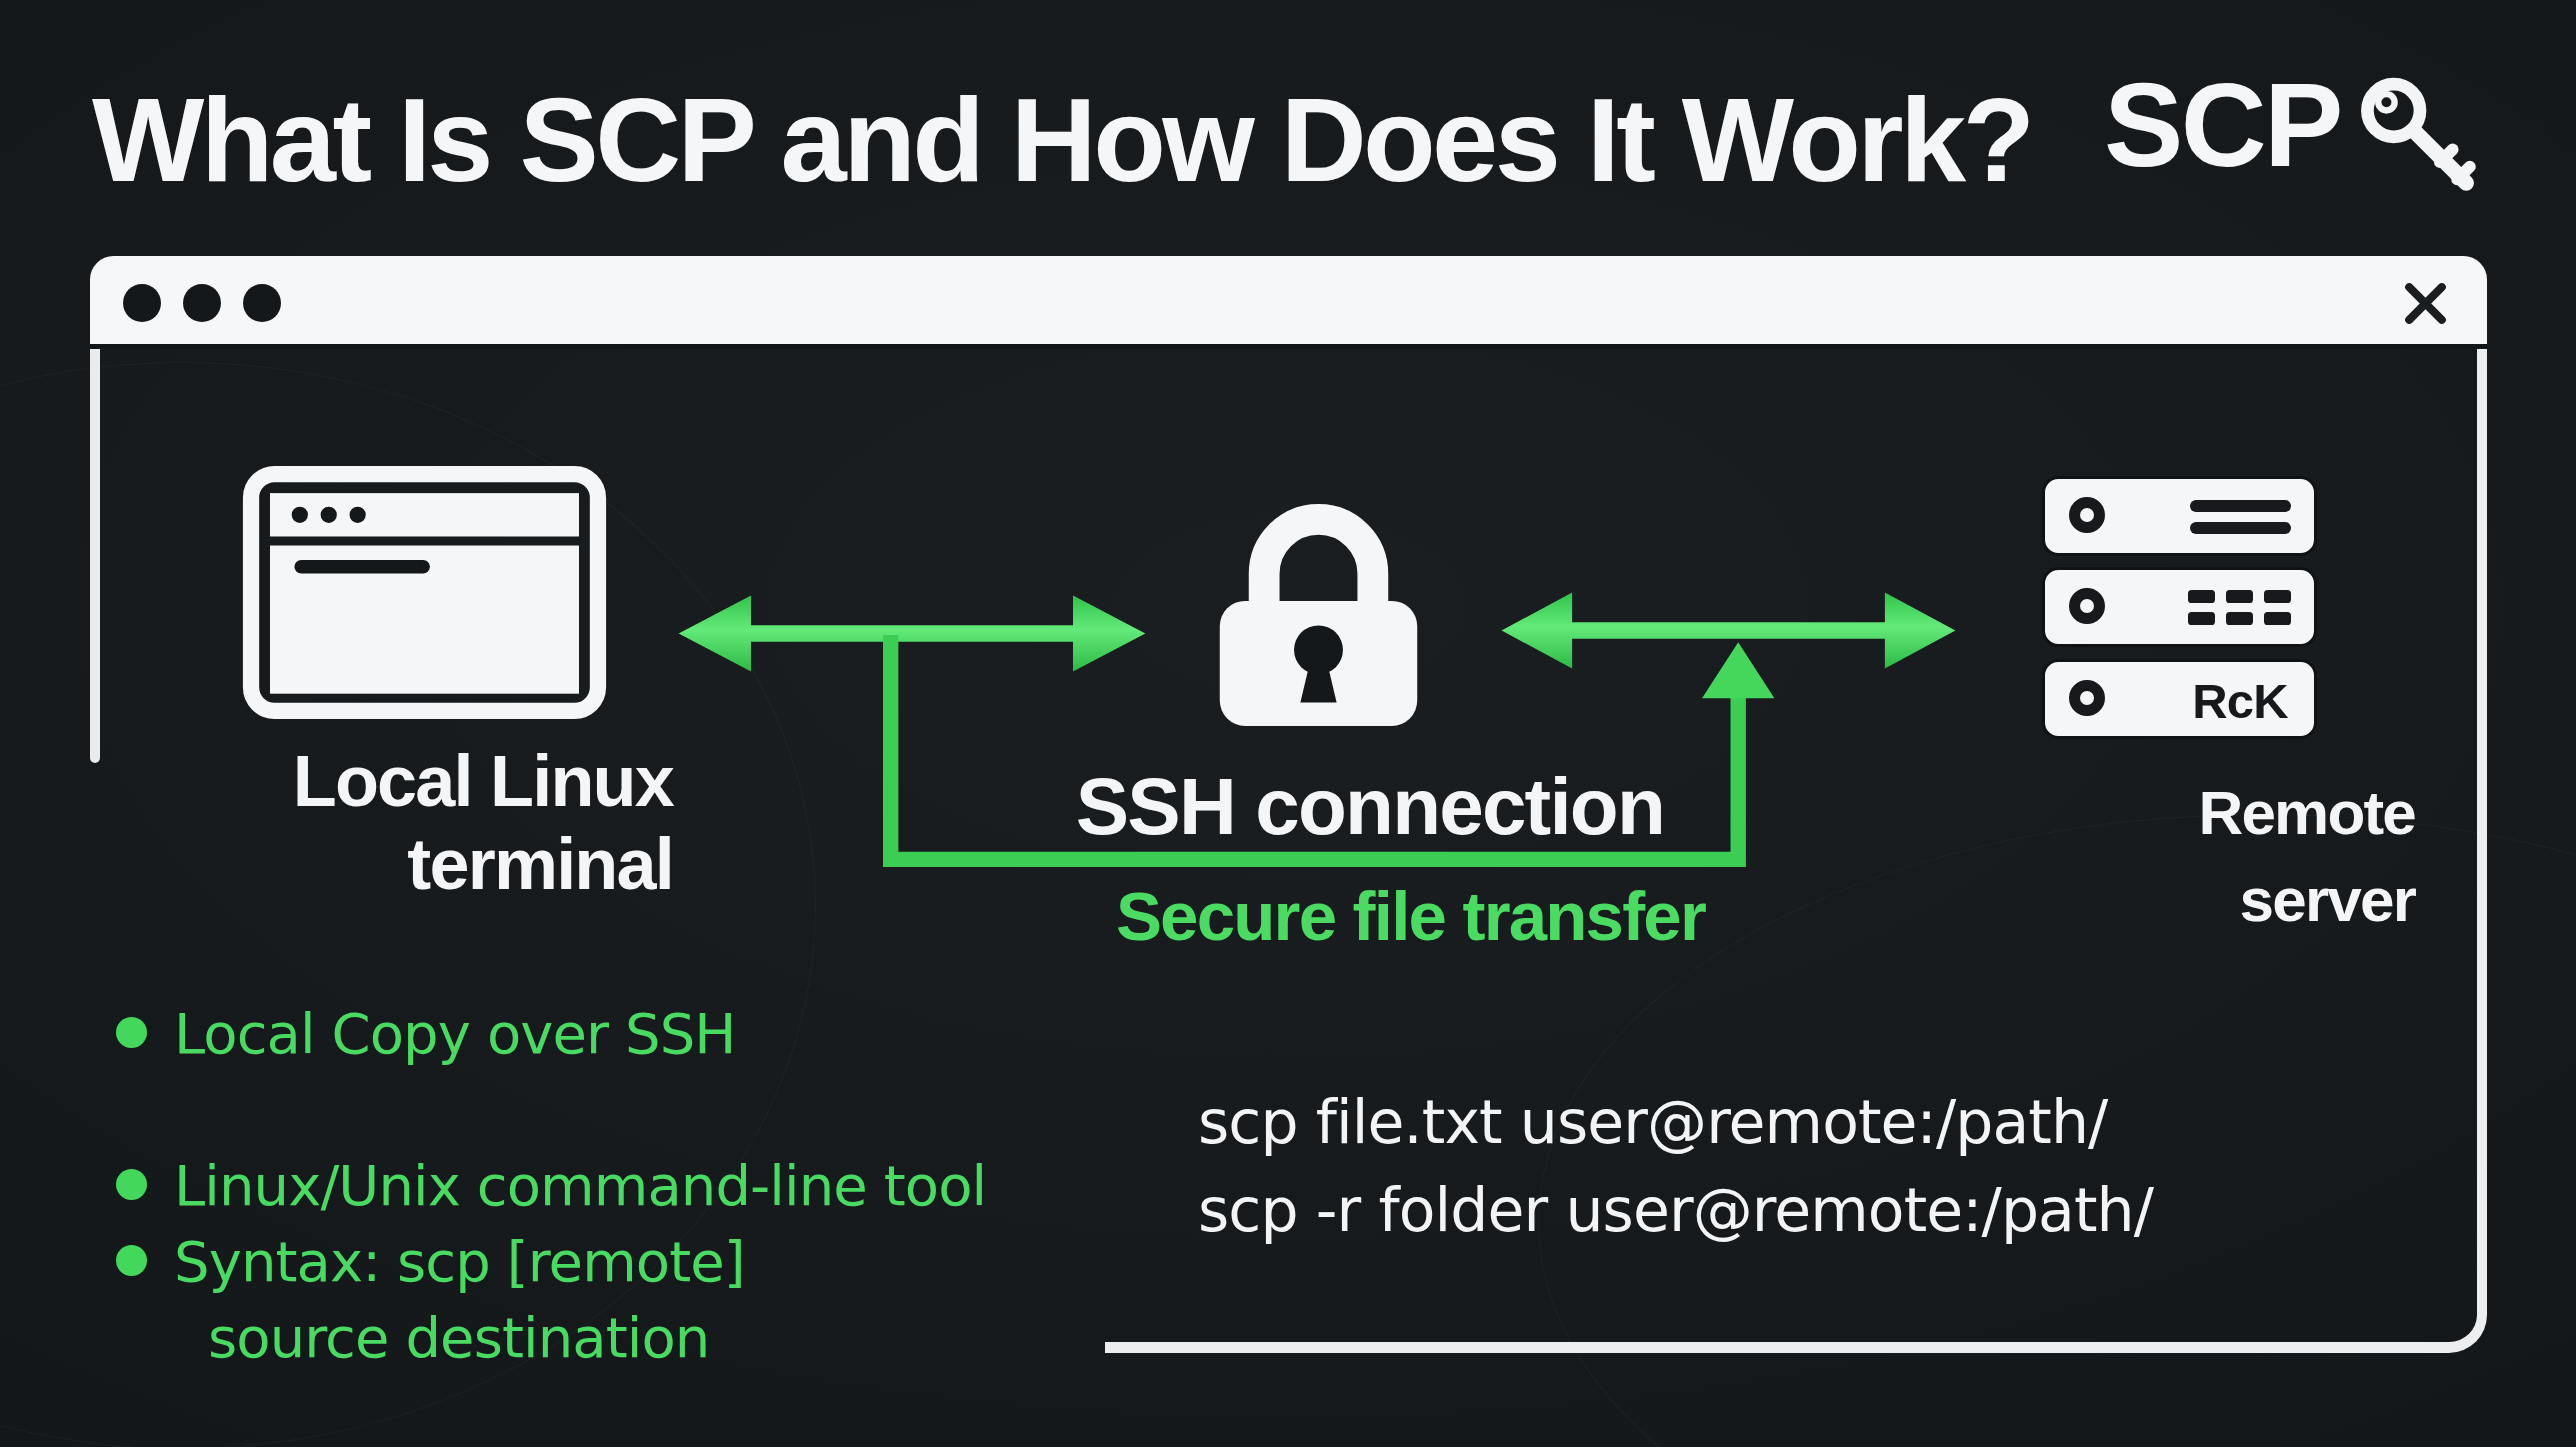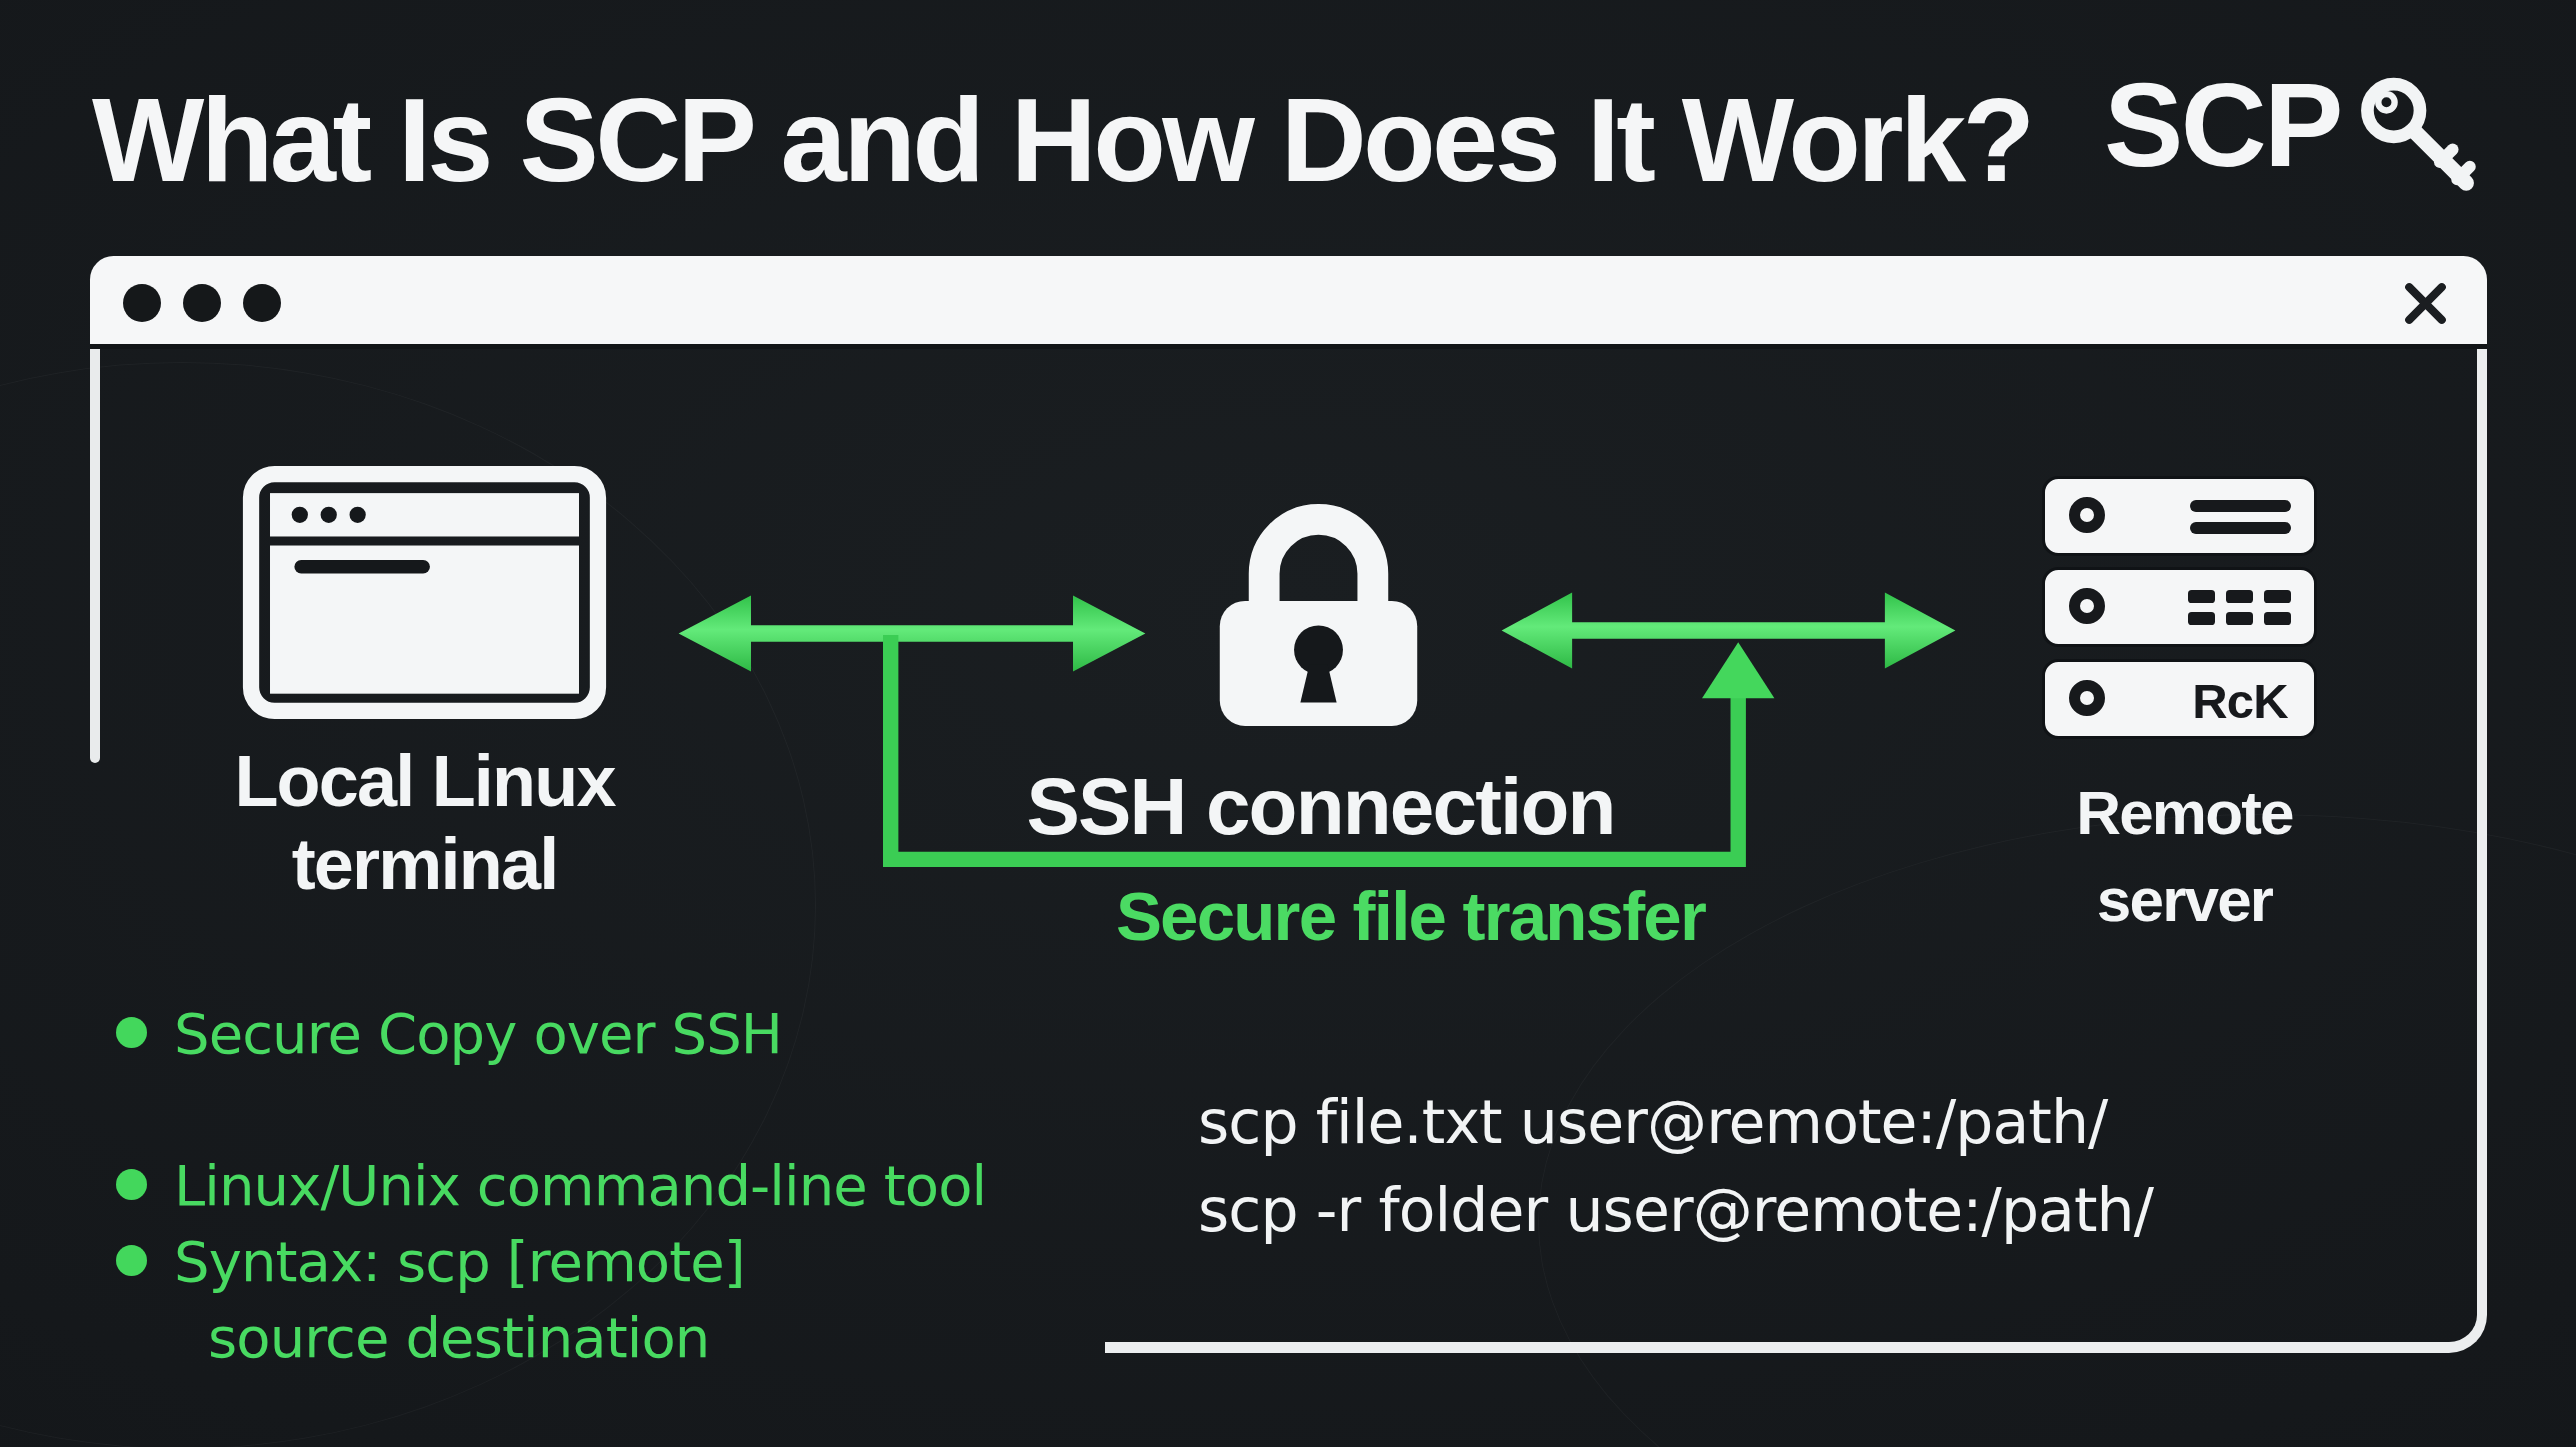--- a/index.html
+++ b/index.html
@@ -23,21 +23,21 @@
     position:absolute;left:0;top:0;width:100%;height:93px;background:#f6f7f8;
     border-radius:23.5px 23.5px 0 0;border-bottom:5.4px solid #121517;box-sizing:border-box;
   }
   .win-dot{position:absolute;width:38px;height:38px;border-radius:50%;background:#15181a;top:28px;}
   .border-left{position:absolute;left:0;top:93px;width:10px;height:414px;background:#e9ebec;border-radius:0 0 5.4px 5.4px;}
   .border-rb{
     position:absolute;right:0;top:93px;width:1382px;height:1004px;box-sizing:border-box;
     border-right:10px solid #eceeef;border-bottom:11.8px solid #eceeef;border-bottom-right-radius:38px;
   }
   
-  .node-label{color:#f3f5f6;font-weight:700;text-align:center;letter-spacing:-1.8px;}
+  .node-label{color:#f3f5f6;font-weight:700;text-align:right;letter-spacing:-1.8px;}
   .local-label{left:176px;top:740px;width:497px;font-size:72px;line-height:83px;}
   .ssh-label{left:977px;top:763px;width:687px;font-size:80px;line-height:87px;white-space:nowrap;}
   .secure-label{left:936px;top:879px;width:769px;font-size:69px;line-height:76px;color:#4bdb63;font-weight:700;letter-spacing:-1.8px;text-align:right;white-space:nowrap;}
   .remote-label{left:1954px;top:769px;width:461px;font-size:62px;line-height:87px;}
   
   .server-unit{position:absolute;left:0;width:275px;height:80px;background:#f5f6f7;border:3.6px solid #101316;border-radius:16.3px;box-sizing:border-box;}
   .ring{position:absolute;left:23.5px;top:18px;width:36px;height:36px;border:11.8px solid #17191c;border-radius:50%;box-sizing:border-box;}
   .bar{position:absolute;background:#17191c;border-radius:6.3px;height:11.8px;width:101px;left:145px;}
   .dash{position:absolute;background:#17191c;border-radius:3.6px;width:27px;height:12.7px;}
   .rack-text{position:absolute;left:136px;top:11px;width:118px;text-align:center;font-size:49px;font-weight:700;color:#17191c;letter-spacing:-0.9px;}
@@ -149,21 +149,21 @@
       <span class="rack-text">RcK</span>
     </div>
   </div>
   <div class="abs node-label remote-label">
     <div>Remote</div>
     <div>server</div>
   </div>
 
   <div class="bullet-row" style="top:1002px;">
     <span class="bullet-dot"></span>
-    <span class="bullet-text">Secure Copy over SSH</span>
+    <span class="bullet-text">Local Copy over SSH</span>
   </div>
   <div class="bullet-row" style="top:1154px;">
     <span class="bullet-dot"></span>
     <span class="bullet-text">Linux/Unix command-line tool</span>
   </div>
   <div class="bullet-row" style="top:1230px;">
     <span class="bullet-dot"></span>
     <span class="bullet-text">Syntax: scp [remote]</span>
   </div>
   <div class="bullet-row" style="top:1306px;">

